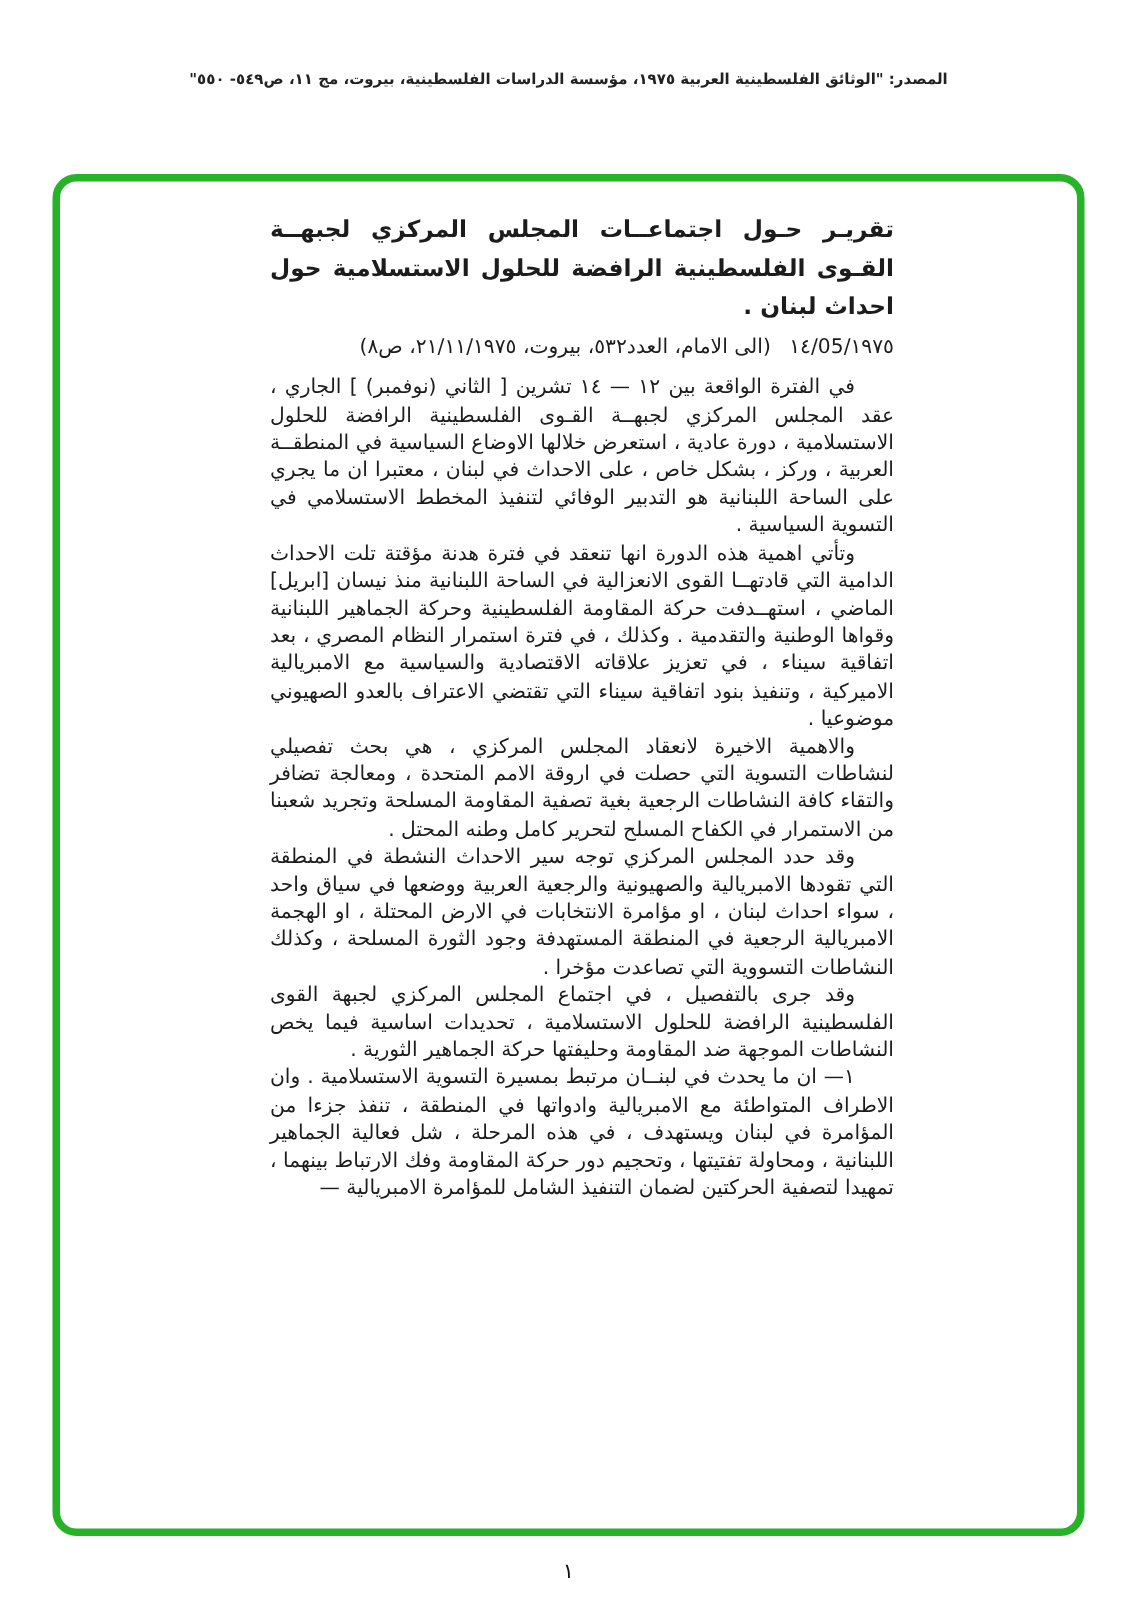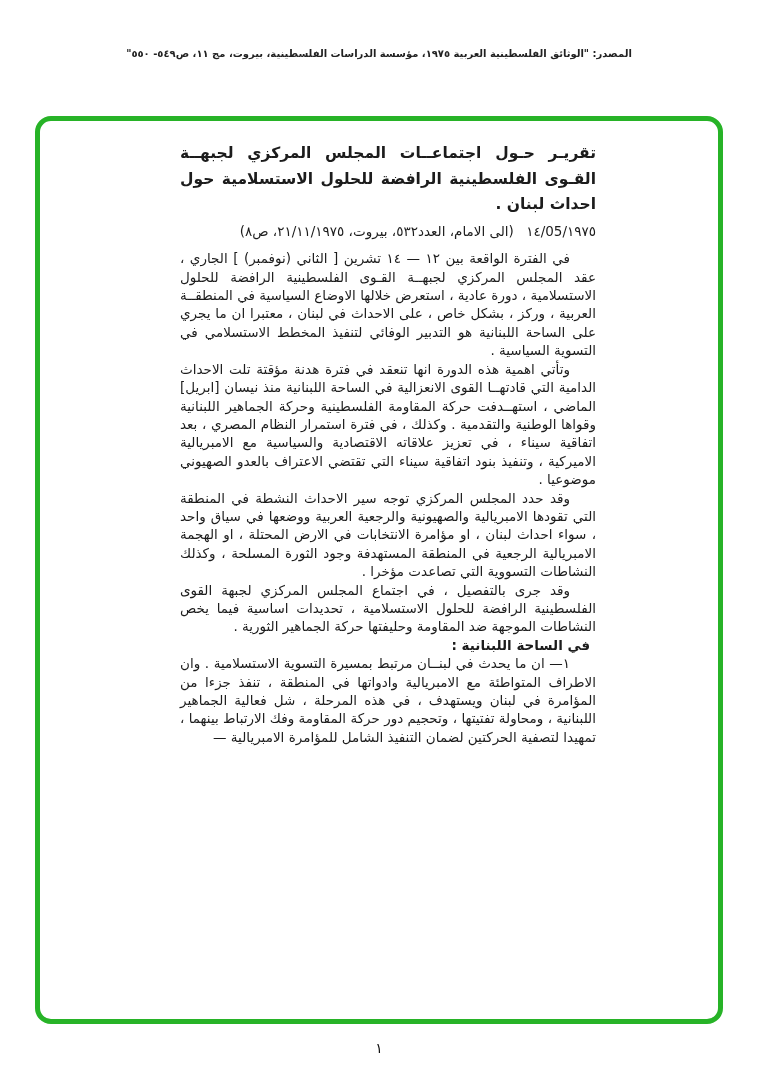--- a/index.html
+++ b/index.html
@@ -107,23 +107,23 @@
       <div class="doc-title">تقريـر حـول اجتماعــات المجلس المركزي لجبهــة القـوى الفلسطينية الرافضة للحلول الاستسلامية حول احداث لبنان .</div>
 
       <p class="doc-dateline">
         <span class="doc-date">١٩٧٥/05/١٤</span>
         <span class="doc-citation">(الى الامام، العدد٥٣٢، بيروت، ٢١/١١/١٩٧٥، ص٨)</span>
       </p>
 
       <div class="doc-body">
           <p class="body-para">في الفترة الواقعة بين ١٢ — ١٤ تشرين [ الثاني (نوفمبر) ] الجاري ، عقد المجلس المركزي لجبهــة القـوى الفلسطينية الرافضة للحلول الاستسلامية ، دورة عادية ، استعرض خلالها الاوضاع السياسية في المنطقــة العربية ، وركز ، بشكل خاص ، على الاحداث في لبنان ، معتبرا ان ما يجري على الساحة اللبنانية هو التدبير الوفائي لتنفيذ المخطط الاستسلامي في التسوية السياسية .</p>
           <p class="body-para">وتأتي اهمية هذه الدورة انها تنعقد في فترة هدنة مؤقتة تلت الاحداث الدامية التي قادتهــا القوى الانعزالية في الساحة اللبنانية منذ نيسان [ابريل] الماضي ، استهــدفت حركة المقاومة الفلسطينية وحركة الجماهير اللبنانية وقواها الوطنية والتقدمية . وكذلك ، في فترة استمرار النظام المصري ، بعد اتفاقية سيناء ، في تعزيز علاقاته الاقتصادية والسياسية مع الامبريالية الاميركية ، وتنفيذ بنود اتفاقية سيناء التي تقتضي الاعتراف بالعدو الصهيوني موضوعيا .</p>
+          <p class="body-para">والاهمية الاخيرة لانعقاد المجلس المركزي ، هي بحث تفصيلي لنشاطات التسوية التي حصلت في اروقة الامم المتحدة ، ومعالجة تضافر والتقاء كافة النشاطات الرجعية بغية تصفية المقاومة المسلحة وتجريد شعبنا من الاستمرار في الكفاح المسلح لتحرير كامل وطنه المحتل .</p>
           <p class="body-para">وقد حدد المجلس المركزي توجه سير الاحداث النشطة في المنطقة التي تقودها الامبريالية والصهيونية والرجعية العربية ووضعها في سياق واحد ، سواء احداث لبنان ، او مؤامرة الانتخابات في الارض المحتلة ، او الهجمة الامبريالية الرجعية في المنطقة المستهدفة وجود الثورة المسلحة ، وكذلك النشاطات التسووية التي تصاعدت مؤخرا .</p>
           <p class="body-para">وقد جرى بالتفصيل ، في اجتماع المجلس المركزي لجبهة القوى الفلسطينية الرافضة للحلول الاستسلامية ، تحديدات اساسية فيما يخص النشاطات الموجهة ضد المقاومة وحليفتها حركة الجماهير الثورية .</p>
-          <p class="section-heading">في الساحة اللبنانية :</p>
           <p class="body-para">١— ان ما يحدث في لبنــان مرتبط بمسيرة التسوية الاستسلامية . وان الاطراف المتواطئة مع الامبريالية وادواتها في المنطقة ، تنفذ جزءا من المؤامرة في لبنان ويستهدف ، في هذه المرحلة ، شل فعالية الجماهير اللبنانية ، ومحاولة تفتيتها ، وتحجيم دور حركة المقاومة وفك الارتباط بينهما ، تمهيدا لتصفية الحركتين لضمان التنفيذ الشامل للمؤامرة الامبريالية —</p>
         </div>
 
     </div>
   </div>
 
   <div class="page-number">١</div>
 
 </div>
 

